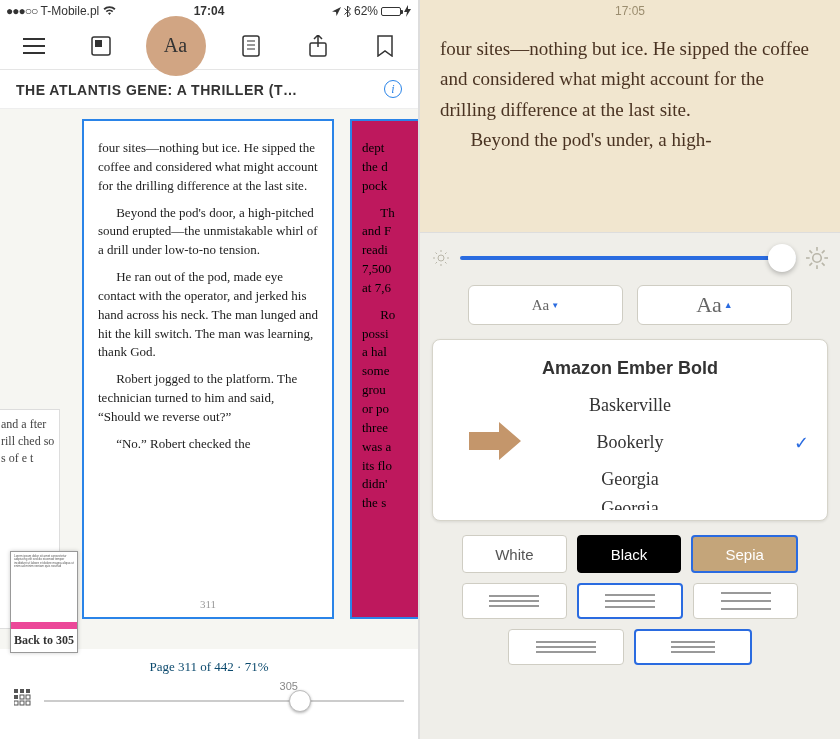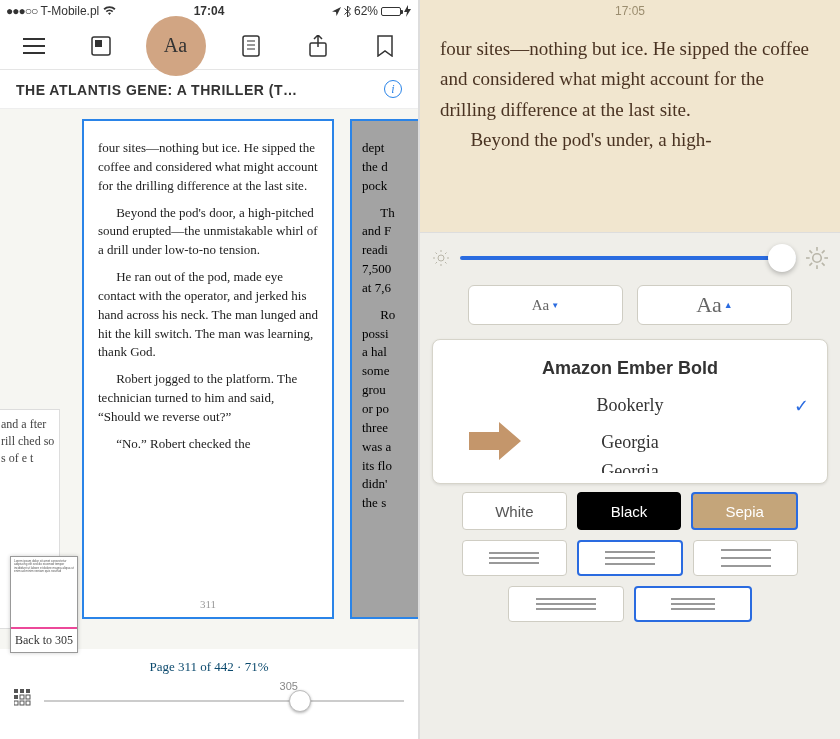--- a/index.html
+++ b/index.html
@@ -27,26 +27,26 @@
 .book-title { font-size: 14px; font-weight: 600; letter-spacing: .5px; color: #333; flex: 1; white-space: nowrap; overflow: hidden; text-overflow: ellipsis; }
 .info-ic { width: 18px; height: 18px; border: 1.5px solid #2a84e8; border-radius: 50%; color: #2a84e8; font-size: 12px; display: flex; align-items: center; justify-content: center; font-style: italic; font-family: serif; }
 
 
 .pages { position: relative; height: 540px; background: #f6f6f2; }
 .page-card { position: absolute; top: 10px; left: 82px; width: 252px; height: 500px; border: 2px solid #2a84e8; background: #fff; padding: 18px 14px 8px; font-family: Georgia, serif; font-size: 13px; line-height: 1.45; color: #222; }
 .page-card p { margin-bottom: 8px; text-indent: 1.4em; }
 .page-card p:first-child { text-indent: 0; }
 .page-num { position: absolute; bottom: 4px; left: 50%; transform: translateX(-50%); font-size: 11px; color: #999; }
 .prev-card { position: absolute; left: -10px; top: 300px; width: 70px; height: 220px; background: #fff; border: 1px solid #ddd; font-family: Georgia, serif; font-size: 12px; color: #444; padding: 6px 4px 6px 10px; line-height: 1.4; overflow: hidden; }
-.next-card { position: absolute; right: 0; top: 10px; width: 68px; height: 500px; background: #a3a3a3; border: 2px solid #2a84e8; border-right: none; font-family: Georgia, serif; font-size: 13px; padding: 18px 4px 8px 10px; line-height: 1.45; overflow: hidden; }
+.next-card { position: absolute; right: 0; top: 10px; width: 68px; height: 500px; background: #be185d; border: 2px solid #2a84e8; border-right: none; font-family: Georgia, serif; font-size: 13px; padding: 18px 4px 8px 10px; line-height: 1.45; overflow: hidden; }
 .next-card p { text-indent: 1.4em; margin-bottom: 8px; }
 .next-card p:first-child { text-indent: 0; }
 .back-pop { position: absolute; left: 10px; bottom: -4px; width: 68px; background: #fff; border: 1px solid #999; box-shadow: 0 0 4px rgba(0,0,0,.2); }
 .back-pop .tn { height: 70px; font-size: 3px; padding: 3px; color: #555; overflow: hidden; line-height: 1.1; }
-.back-pop .lbl { border-top: 2px solid #ec4899; text-align: center; font-size: 12px; padding: 4px 0; font-family: Georgia, serif; color: #333; }
+.back-pop .lbl { border-top: 7px solid #ec4899; text-align: center; font-size: 12px; padding: 4px 0; font-family: Georgia, serif; color: #333; font-weight: bold; }
 .back-pop::before { content: ''; position: absolute; left: -6px; top: 50%; width: 0; height: 0; border: 6px solid transparent; border-right-color: #fff; }
 
 .pager { text-align: center; font-size: 13px; color: #0c4a6e; margin-top: 10px; font-family: Georgia, serif; }
 .slider-row { display: flex; align-items: center; padding: 0 14px; height: 52px; gap: 10px; }
 .grid-ic svg { color: #555; }
 .track { flex: 1; height: 30px; position: relative; }
 .track .line { position: absolute; top: 14px; left: 0; right: 0; height: 2px; background: #ccc; }
 .knob { position: absolute; top: 4px; width: 22px; height: 22px; background: #fff; border: 1px solid #bbb; border-radius: 50%; box-shadow: 0 1px 3px rgba(0,0,0,.3); }
 .tick-lbl { position: absolute; font-size: 11px; color: #888; top: -6px; transform: translateX(-50%); }
 
@@ -59,21 +59,21 @@
 .sun { color: #b8b5a8; }
 .bslider { flex: 1; height: 4px; background: #2a6be0; border-radius: 2px; position: relative; }
 .bknob { position: absolute; right: 0; top: -12px; width: 28px; height: 28px; background: #fff; border-radius: 50%; box-shadow: 0 2px 5px rgba(0,0,0,.25); }
 .size-row { display: flex; gap: 14px; margin: 16px 36px 14px; }
 .size-btn { flex: 1; height: 40px; border: 1px solid #cfcdc3; border-radius: 6px; background: #fff; display: flex; align-items: center; justify-content: center; font-family: Georgia, serif; color: #666; }
 .size-btn .tri { font-size: 8px; color: #2a6be0; margin-left: 2px; }
 .font-list { background: #fff; border: 1px solid #d6d4ca; border-radius: 8px; padding: 10px 0; position: relative; box-shadow: 0 1px 3px rgba(0,0,0,.1); }
 .font-item { text-align: center; padding: 8px 0; font-size: 18px; color: #333; position: relative; }
 .font-check { position: absolute; right: 18px; color: #2a6be0; font-size: 18px; }
 .arrow { position: absolute; left: 36px; top: 82px; color: #c4966b; }
-.theme-row { display: flex; gap: 10px; margin: 8px 30px 10px; }
+.theme-row { display: flex; gap: 10px; margin: 14px 30px 10px; }
 .theme-btn { flex: 1; height: 38px; border-radius: 4px; display: flex; align-items: center; justify-content: center; font-size: 15px; }
 .t-white { background: #fff; border: 1px solid #cfcdc3; color: #555; }
 .t-black { background: #000; color: #fff; border: 1px solid #000; }
 .t-sepia { background: #c4a57a; color: #fff; border: 2px solid #2a6be0; }
 .align-row { display: flex; gap: 10px; margin: 0 30px 10px; }
 .align-btn { flex: 1; height: 36px; border: 1px solid #cfcdc3; background: #fff; border-radius: 4px; display: flex; flex-direction: column; align-items: center; justify-content: center; gap: 3px; }
 .align-btn.sel { border: 2px solid #2a6be0; }
 .align-btn .l { width: 50px; height: 2px; background: #999; }
 .margin-row { display: flex; gap: 10px; margin: 0 76px; }
 .margin-btn { flex: 1; height: 36px; border: 1px solid #cfcdc3; background: #fff; border-radius: 4px; display: flex; flex-direction: column; align-items: center; justify-content: center; gap: 3px; }
@@ -242,20 +242,21 @@
           <span class="tri" style="font-size:9px">▲</span>
       </div>
     </div>
 
     <div class="font-list">
       <svg class="arrow" width="52" height="38" viewBox="0 0 52 38">
           <path d="M0 10 h30 v-10 l22 19 l-22 19 v-10 h-30 Z" fill="#c4966b"></path>
         </svg>
       <div id="font-items">
           <div class="font-item" style="font-family: Arial; font-weight: 700;">Amazon Ember Bold</div>
+          <div class="font-item" style="font-family: Baskerville, Georgia, serif; font-weight: 400;">Baskerville</div>
           <div class="font-item" style="font-family: Georgia, serif; font-weight: 400;">Bookerly<span class="font-check">✓</span></div>
           <div class="font-item" style="font-family: Georgia, serif; font-weight: 400;">Georgia</div>
           <div class="font-item" style="height: 12px; overflow: hidden; padding: 0px; font-family: Georgia, serif;">Georgia</div>
         </div>
     </div>
 
     <div class="theme-row">
       <div class="theme-btn t-white">White</div>
       <div class="theme-btn t-black">Black</div>
       <div class="theme-btn t-sepia">Sepia</div>

